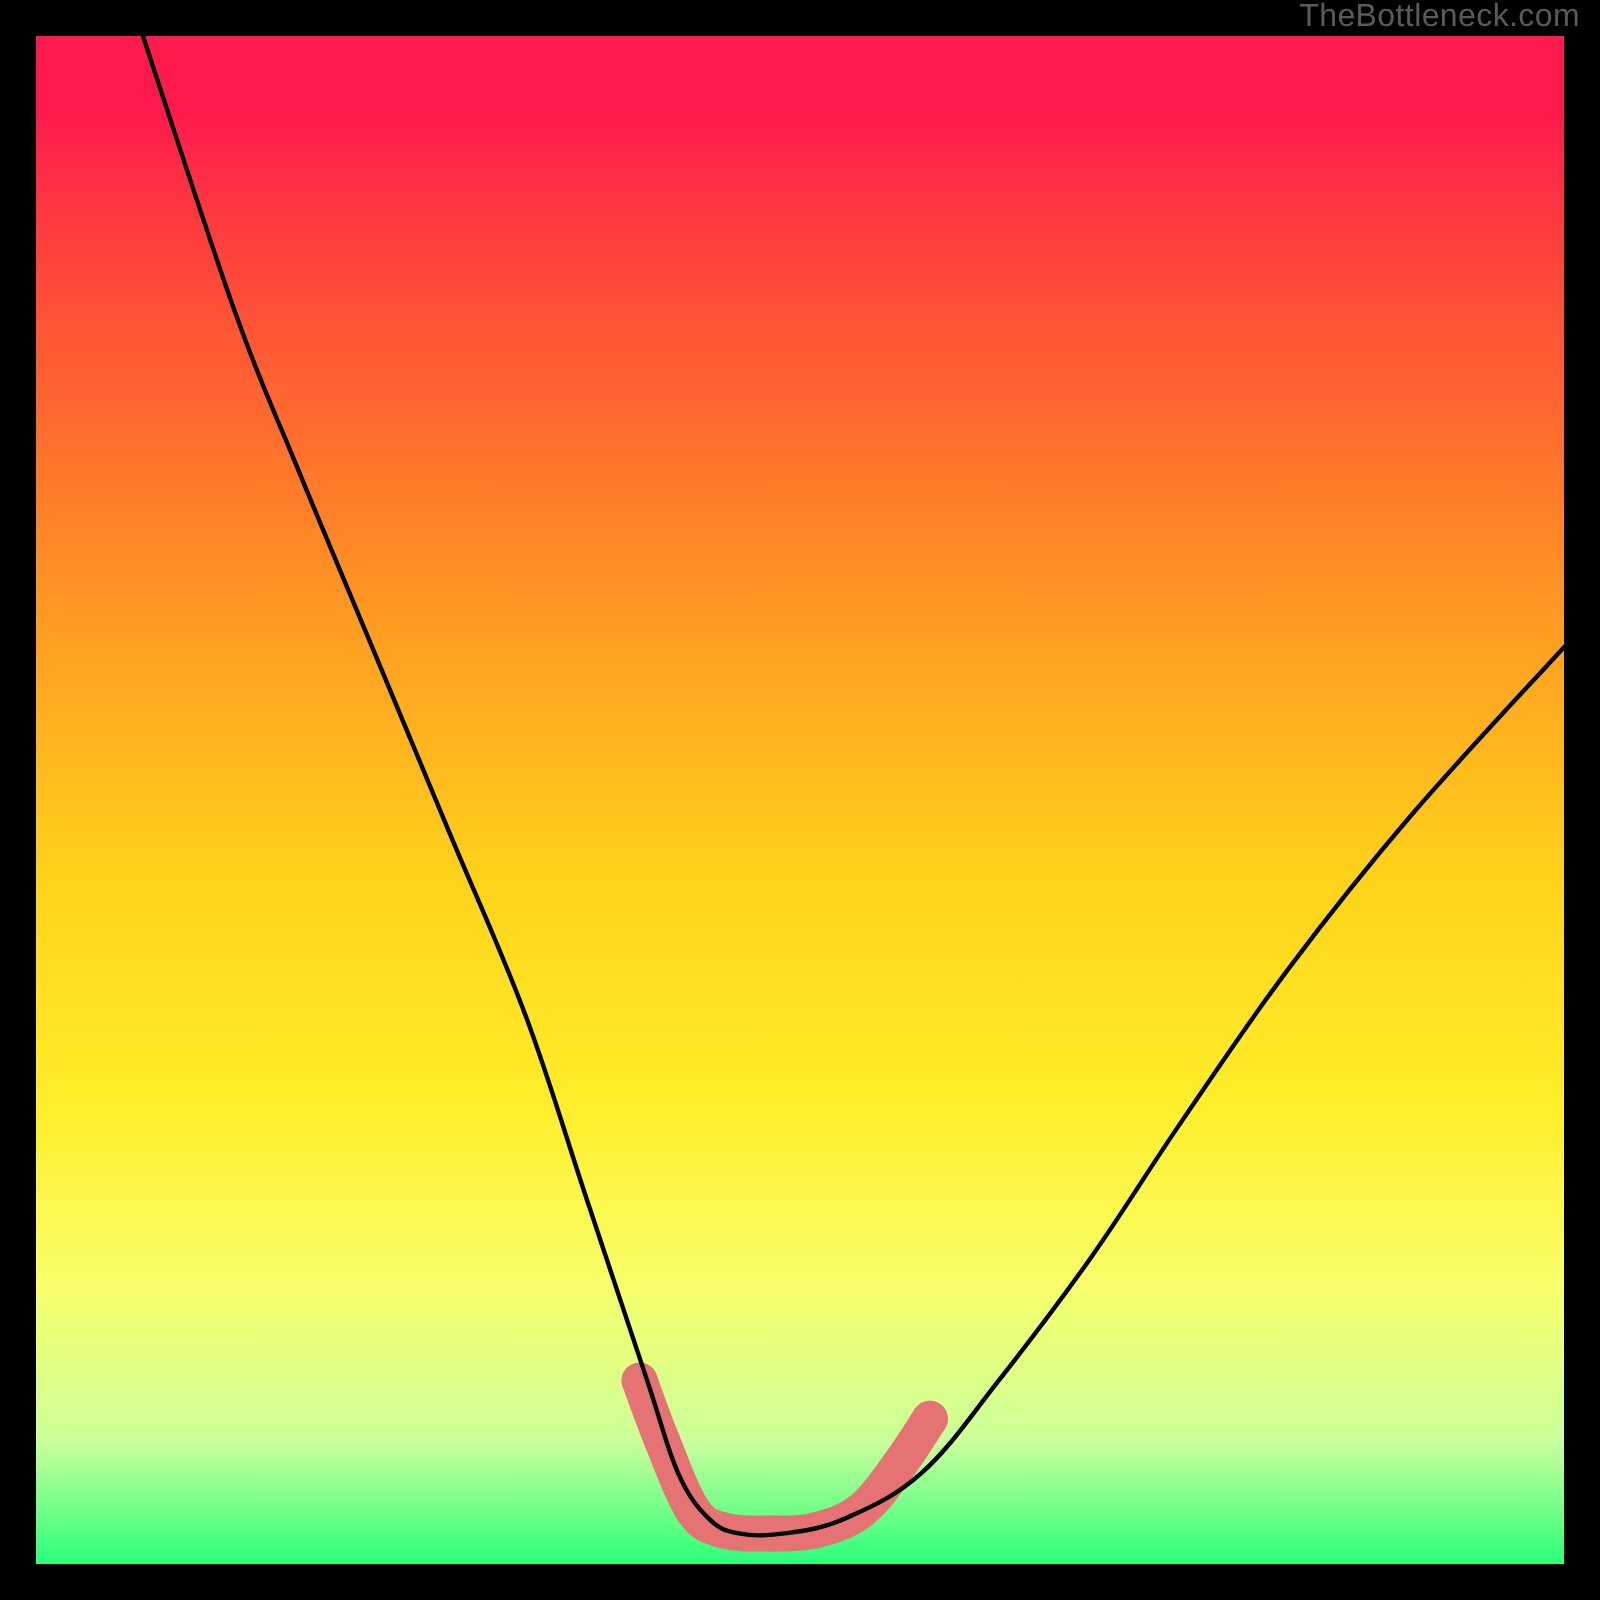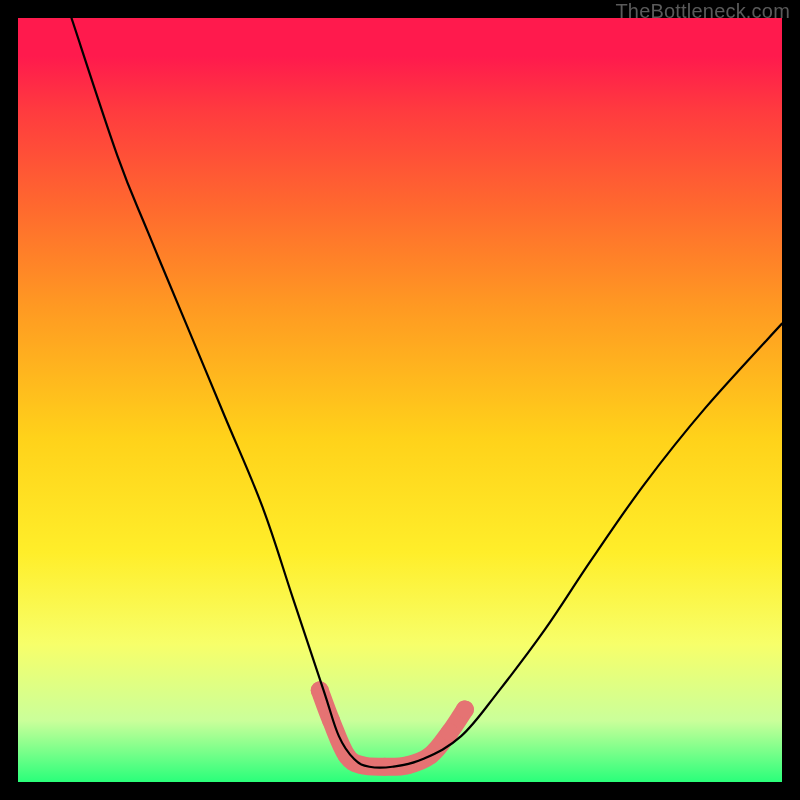--- a/index.html
+++ b/index.html
@@ -32,21 +32,21 @@
       #ffee2a 70%,
       #f7ff6a 82%,
       #caff9a 92%,
       #2aff7a 100%);
   }
   .watermark {
     position: absolute;
     top: 0px;
     right: 10px;
     color: #5a5a5a;
-    font-size: 20px;
+    font-size: 16px;
     font-weight: 500;
     letter-spacing: 0.2px;
   }
   svg { position: absolute; inset: 0; }
 </style>
 </head>
 <body>
 
 <div class="frame">
   <div class="plot">

